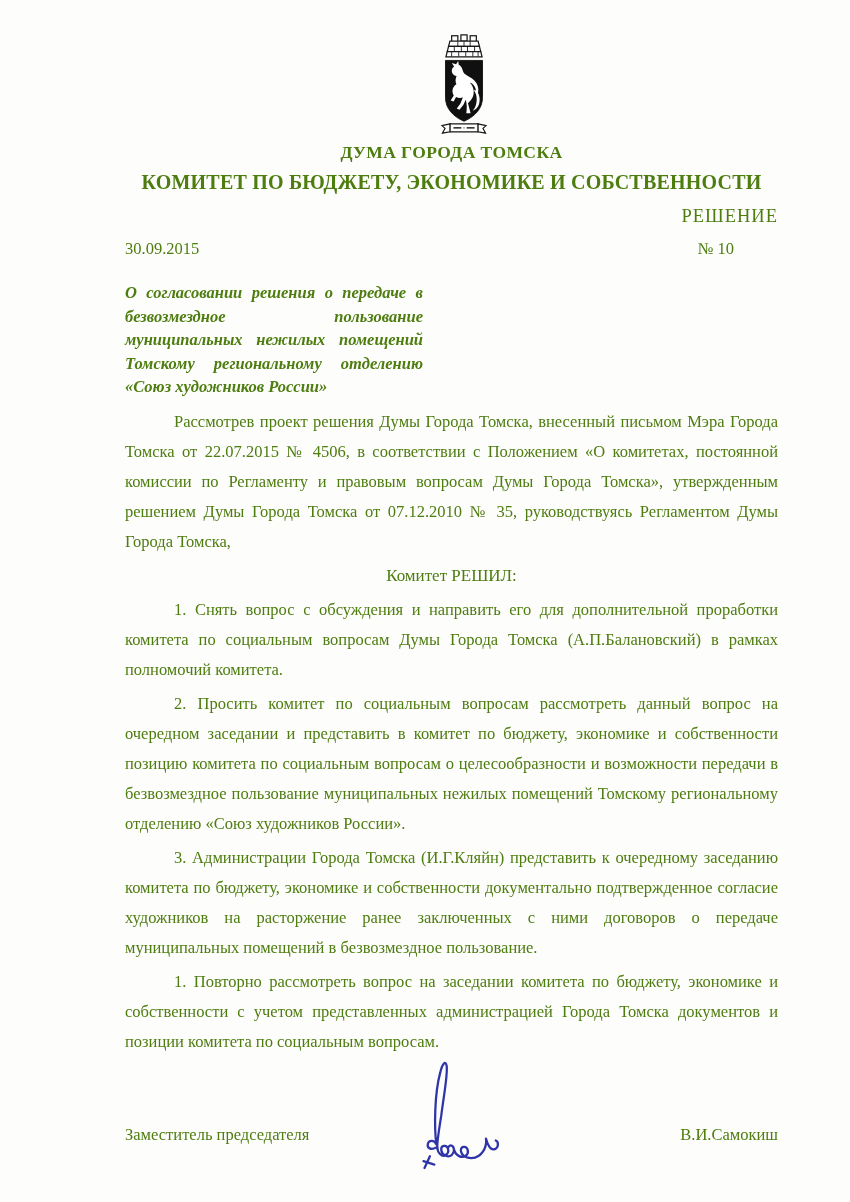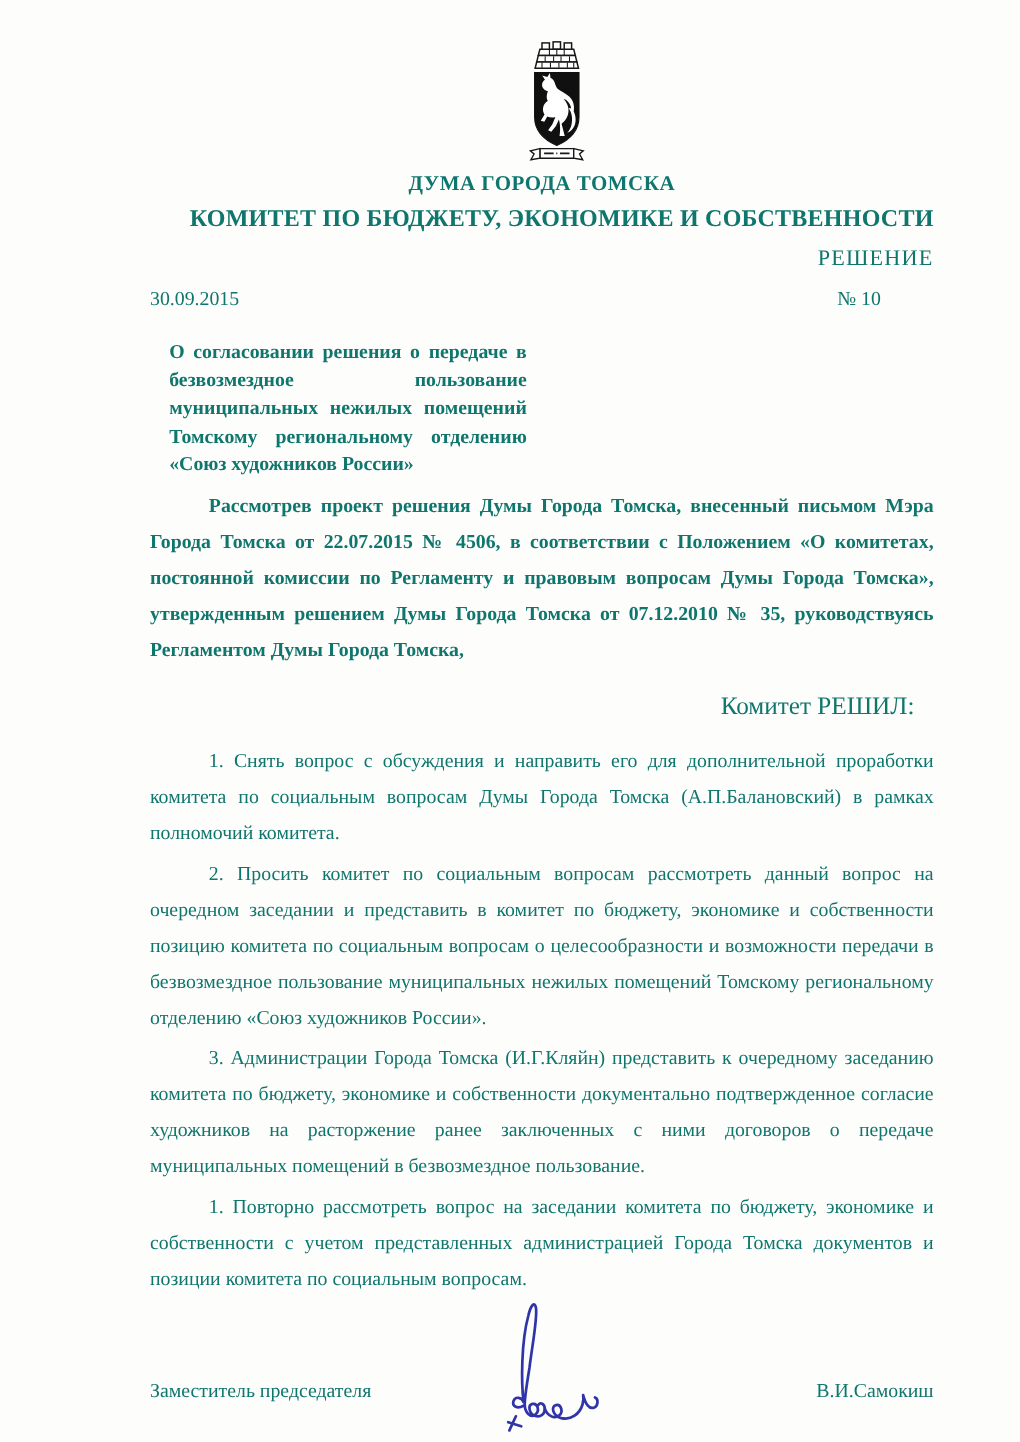--- a/index.html
+++ b/index.html
@@ -3,21 +3,21 @@
 <meta charset="utf-8">
 <title>Scanned decision document</title>
 <style>
   html, body { margin: 0; padding: 0; background: #ffffff; }
   .page {
     position: relative;
     width: 850px;
     height: 1202px;
     margin: 0 auto;
     background: #fdfdfb;
-    color: #0f766e;
+    color: #4d7c0f;
     font-family: "Liberation Serif", "DejaVu Serif", serif;
     box-sizing: border-box;
     padding: 34px 72px 0 125px;
     overflow: hidden;
   }
   .emblem {
     width: 90px;
     height: 104px;
     margin: 0 auto;
     transform: translateX(12px);
@@ -25,21 +25,21 @@
   .emblem svg { width: 100%; height: 100%; display: block; }
   .org-title {
     margin: 4px 0 0;
     text-align: center;
     font-size: 17.5px;
     font-weight: 700;
     letter-spacing: 0.4px;
   }
   .committee-title {
     margin: 8px 0 0;
-    text-align: right;
+    text-align: center;
     font-size: 20px;
     font-weight: 700;
     letter-spacing: 0.2px;
   }
   .doc-type {
     margin: 12px 0 0;
     text-align: right;
     font-size: 18.5px;
     font-weight: 400;
     letter-spacing: 1px;
@@ -47,39 +47,40 @@
   .meta-row {
     display: flex;
     justify-content: space-between;
     margin-top: 12px;
     font-size: 16.5px;
     gap: 45px;
   }
   .doc-number { padding-right: 44px; text-align: right; }
   .subject {
     width: 298px;
-    margin: 22px 16px 0;
+    margin: 22px 0 0;
     font-weight: 700;
     font-size: 16.5px;
     line-height: 23.5px;
     text-align: justify;
+    font-style: italic;
   }
   .body-par {
     margin: 4px 0 0;
     font-size: 16.5px;
     line-height: 30px;
     text-align: justify;
     text-indent: 49px;
   }
-  .preamble { margin-top: 8px; font-weight: bold; }
+  .preamble { margin-top: 8px; }
   .resolved-heading {
-    margin: 16px;
-    font-size: 21px;
+    margin: 4px;
+    font-size: 17px;
     line-height: 30px;
-    text-align: right;
+    text-align: center;
   }
   .sig-row {
     position: relative;
     display: flex;
     justify-content: space-between;
     align-items: flex-end;
     margin-top: 68px;
     font-size: 16.5px;
   }
   .signature-svg {

